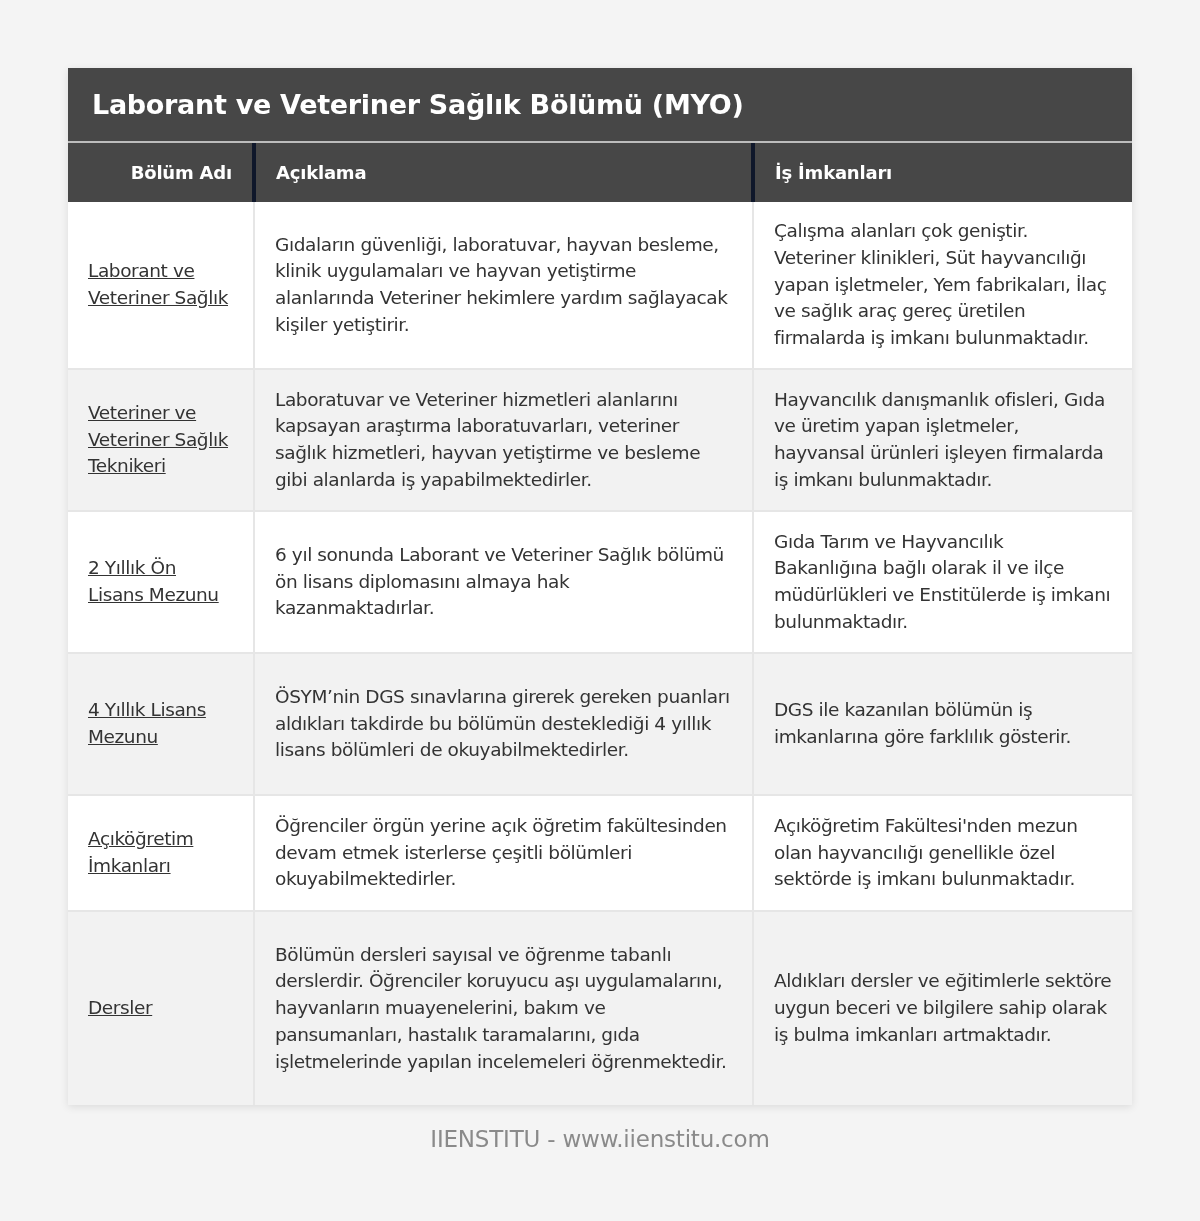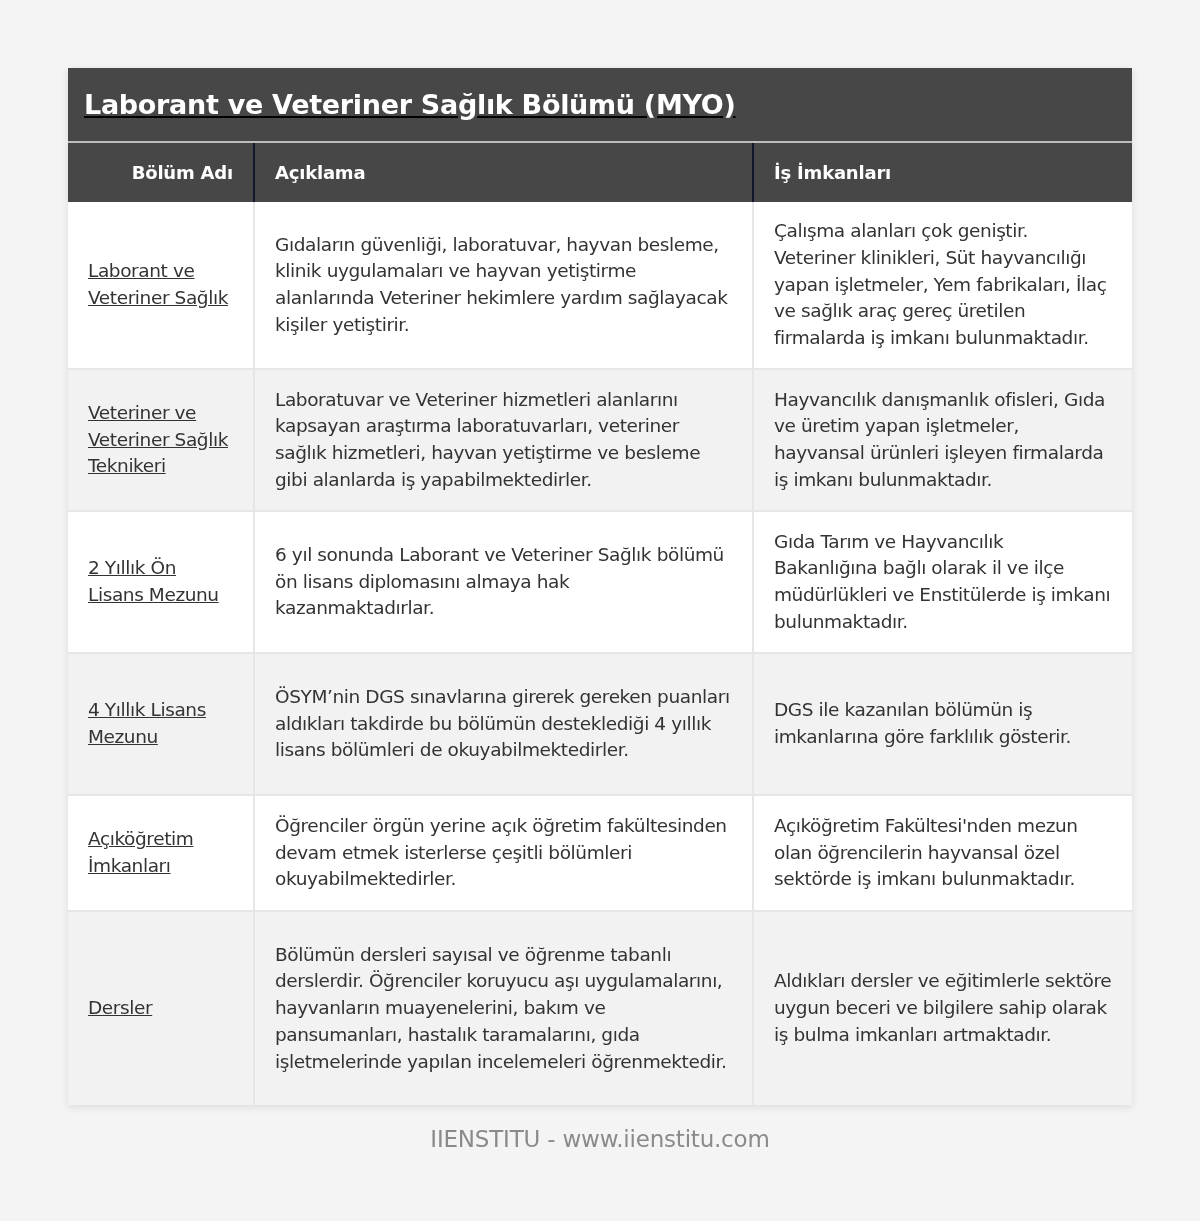--- a/index.html
+++ b/index.html
@@ -20,23 +20,22 @@
       width: 1064px;
       background: #ffffff;
       box-shadow: 0 2px 8px rgba(0,0,0,0.10);
     }
     .title-bar {
       background: #474747;
       height: 75px;
       box-sizing: border-box;
       display: flex;
       align-items: center;
-      padding-left: 16px;
+      padding-left: 24px;
       border-bottom: 2px solid #bdbdbd;
-      text-decoration: underline;
     }
     .title-bar h1 {
       margin: 0;
       color: #ffffff;
       font-family: "DejaVu Sans", sans-serif;
       font-weight: bold;
       font-size: 27px;
       letter-spacing: -0.3px;
     }
     table {
@@ -49,21 +48,21 @@
     col.c3 { width: 379px; }
     thead th {
       background: #474747;
       color: #ffffff;
       text-align: left;
       font-weight: bold;
       font-size: 18px;
       height: 59px;
       padding: 0 20px;
       box-sizing: border-box;
-      border-left: 2px solid #0f172a;
+      border-left: 4px solid #0f172a;
       letter-spacing: -0.2px;
     }
     thead th:first-child { border-left: none; text-align: right; }
     tbody td {
       color: #333333;
       font-size: 18.5px;
       line-height: 26.7px;
       padding: 16px 20px;
       vertical-align: middle;
       border-top: 2px solid #e6e6e6;
@@ -128,21 +127,21 @@
         <td>Gıda Tarım ve Hayvancılık Bakanlığına bağlı olarak il ve ilçe müdürlükleri ve Enstitülerde iş imkanı bulunmaktadır.</td>
       </tr>
       <tr class="r4">
         <td>4 Yıllık Lisans Mezunu</td>
         <td>ÖSYM’nin DGS sınavlarına girerek gereken puanları aldıkları takdirde bu bölümün desteklediği 4 yıllık lisans bölümleri de okuyabilmektedirler.</td>
         <td>DGS ile kazanılan bölümün iş imkanlarına göre farklılık gösterir.</td>
       </tr>
       <tr class="r5">
         <td>Açıköğretim İmkanları</td>
         <td>Öğrenciler örgün yerine açık öğretim fakültesinden devam etmek isterlerse çeşitli bölümleri okuyabilmektedirler.</td>
-        <td>Açıköğretim Fakültesi'nden mezun olan öğrencilerin hayvansal özel sektörde iş imkanı bulunmaktadır.</td>
+        <td>Açıköğretim Fakültesi'nden mezun olan hayvancılığı genellikle özel sektörde iş imkanı bulunmaktadır.</td>
       </tr>
       <tr class="r6">
         <td>Dersler</td>
         <td>Bölümün dersleri sayısal ve öğrenme tabanlı derslerdir. Öğrenciler koruyucu aşı uygulamalarını, hayvanların muayenelerini, bakım ve pansumanları, hastalık taramalarını, gıda işletmelerinde yapılan incelemeleri öğrenmektedir.</td>
         <td>Aldıkları dersler ve eğitimlerle sektöre uygun beceri ve bilgilere sahip olarak iş bulma imkanları artmaktadır.</td>
       </tr>
     </tbody>
   </table>
 </div>
 

